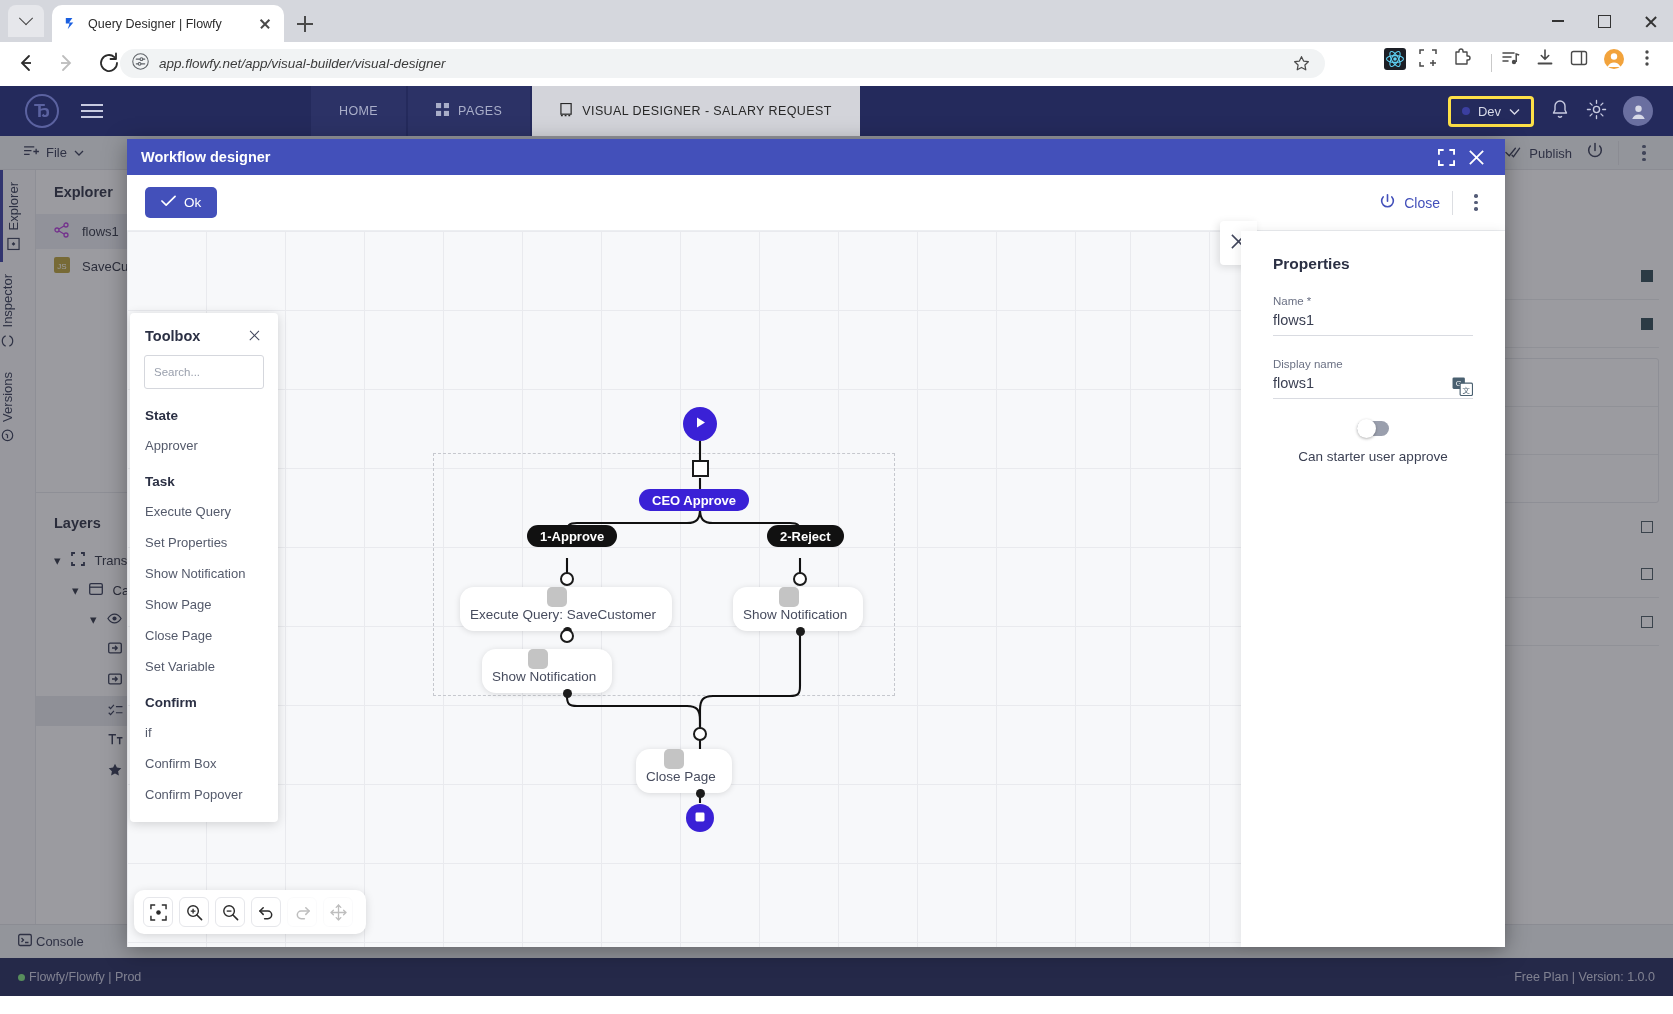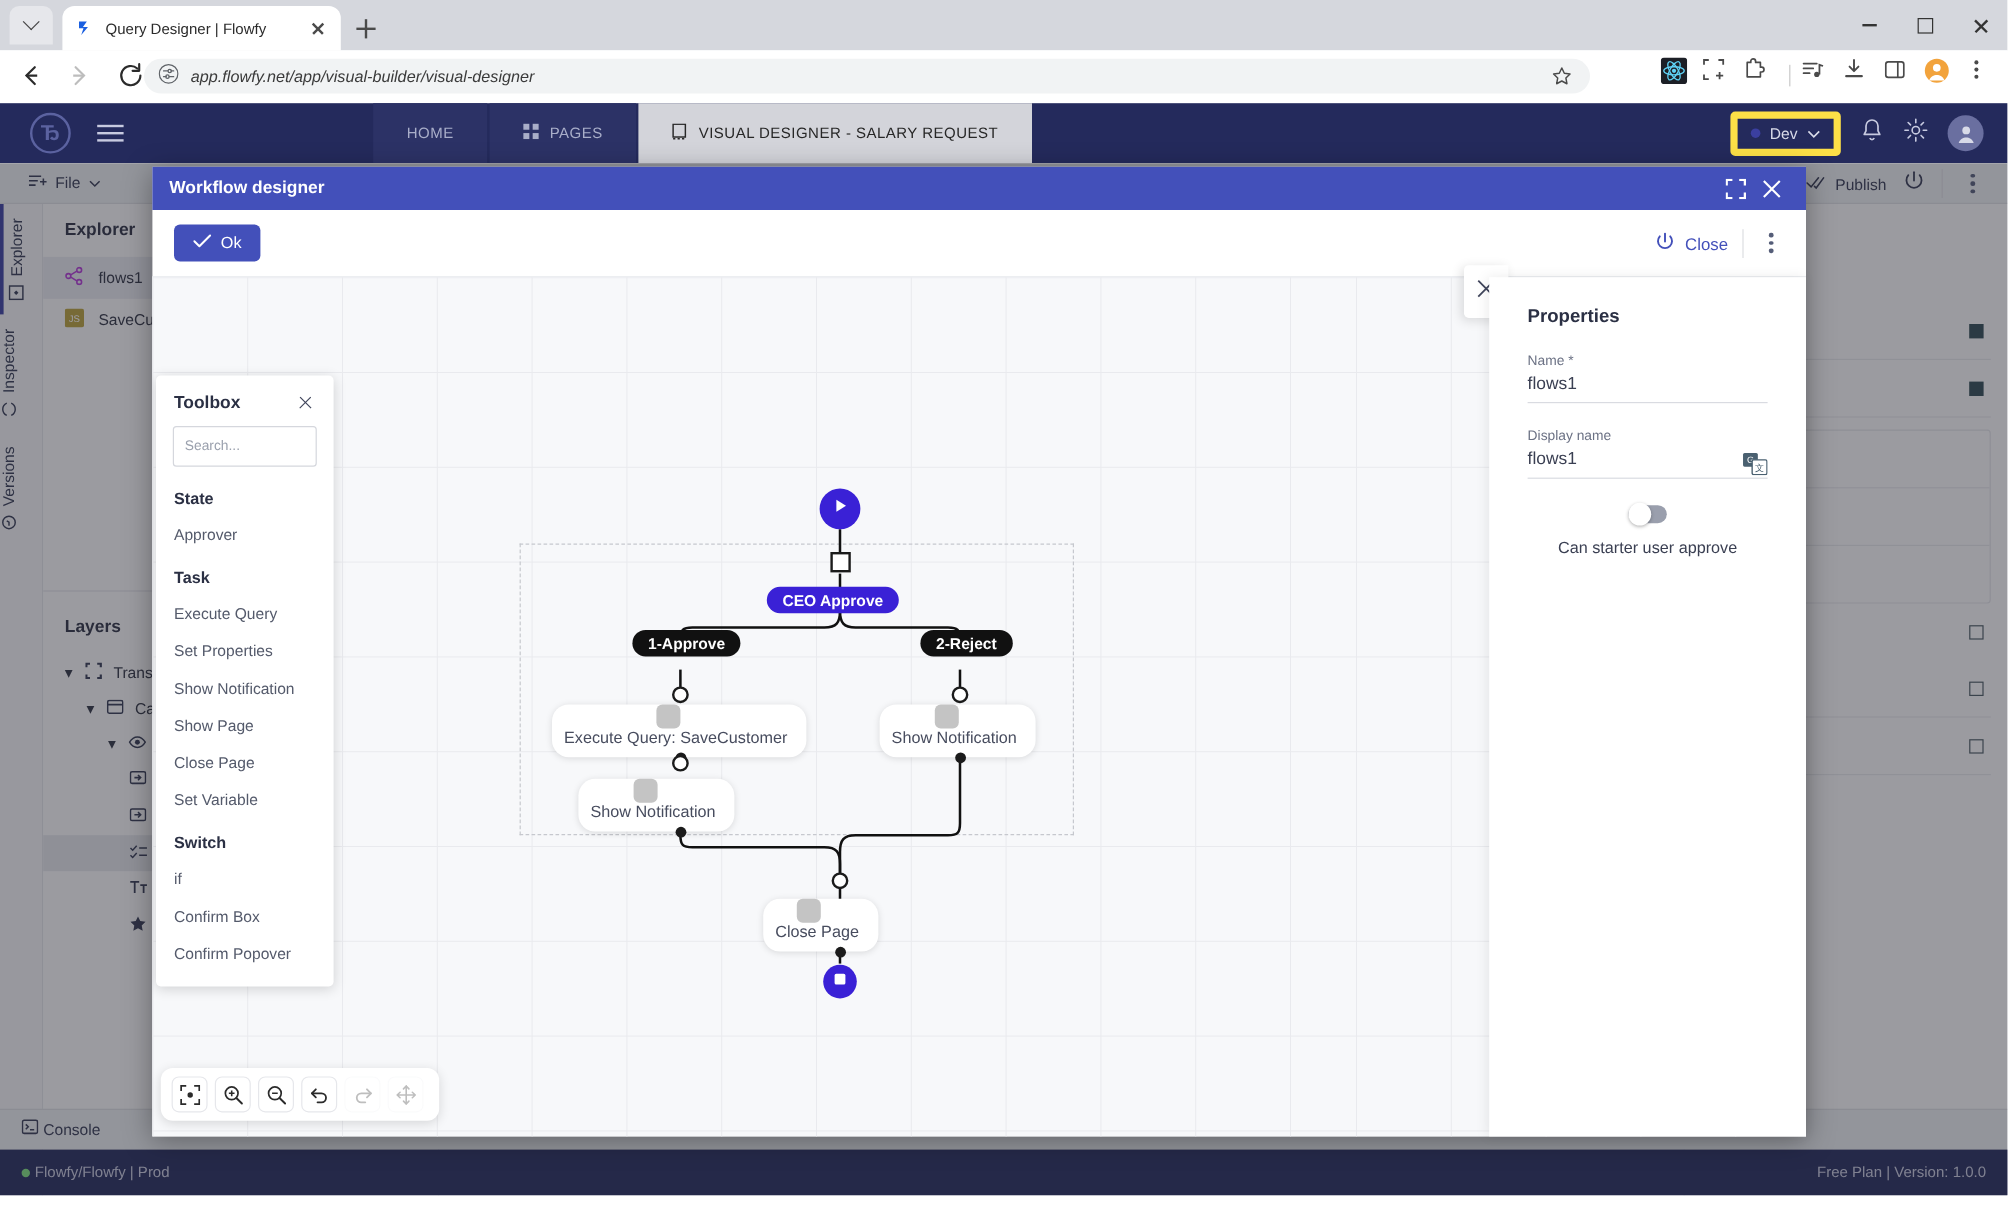--- a/index.html
+++ b/index.html
@@ -101,21 +101,21 @@
   .app-burger span { display: block; height: 2px; background: #c7cae0; margin: 4px 0; }
   .app-tabs { position: absolute; left: 311px; top: 0; display: flex; height: 50px; }
   .app-tab {
     padding: 0 28px; height: 50px; display: flex; align-items: center; gap: 9px;
     font-size: 12.5px; letter-spacing: .4px; color: #a9aec9; background: #2c3266;
     margin-right: 2px;
   }
   .app-tab.active { background: #d3d4da; color: #272727; }
   .app-right { position: absolute; right: 20px; top: 0; height: 50px; display: flex; align-items: center; gap: 16px; }
   .env-pill {
-    display: flex; align-items: center; gap: 8px; border: 6px solid #fde047;
+    display: flex; align-items: center; gap: 8px; border: 3px solid #fde047;
     border-radius: 4px; padding: 5px 11px; color: #d8dae8; font-size: 13px;
   }
   .env-dot { width: 8px; height: 8px; border-radius: 50%; background: #3b3fa0; }
   .avatar { width: 30px; height: 30px; border-radius: 50%; background: #6a6fa0;
     display:flex;align-items:center;justify-content:center; }
 
   
   .app-body { position: absolute; left: 0; top: 136px; width: 1673px; height: 860px; background: #f4f4f6; }
   .bg-toolbar { position: absolute; left:0; top:0; width: 1673px; height: 34px; background: #eceef1;
     display: flex; align-items: center; border-bottom: 1px solid #dcdee2; }
@@ -793,21 +793,21 @@
         </div>
         <div class="tbx-group">State</div>
         <div class="tbx-item">Approver</div>
         <div class="tbx-group">Task</div>
         <div class="tbx-item">Execute Query</div>
         <div class="tbx-item">Set Properties</div>
         <div class="tbx-item">Show Notification</div>
         <div class="tbx-item">Show Page</div>
         <div class="tbx-item">Close Page</div>
         <div class="tbx-item">Set Variable</div>
-        <div class="tbx-group">Switch</div>
+        <div class="tbx-group">Confirm</div>
         <div class="tbx-item">if</div>
         <div class="tbx-item">Confirm Box</div>
         <div class="tbx-item">Confirm Popover</div>
       </div>
 
       <div class="zoombar">
         <span class="zb-btn">
           <svg width="17" height="17" viewBox="0 0 18 18">
               <path d="M1 5.5V1h4.5M17 5.5V1h-4.5M1 12.5V17h4.5M17 12.5V17h-4.5" stroke="#2b2b2b" stroke-width="1.5" fill="none"></path>
               <circle cx="9" cy="9" r="2.4" fill="#2b2b2b"></circle>

